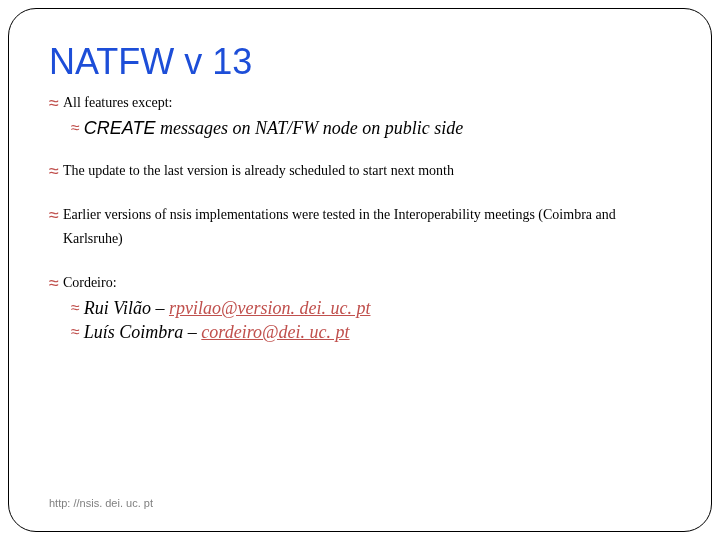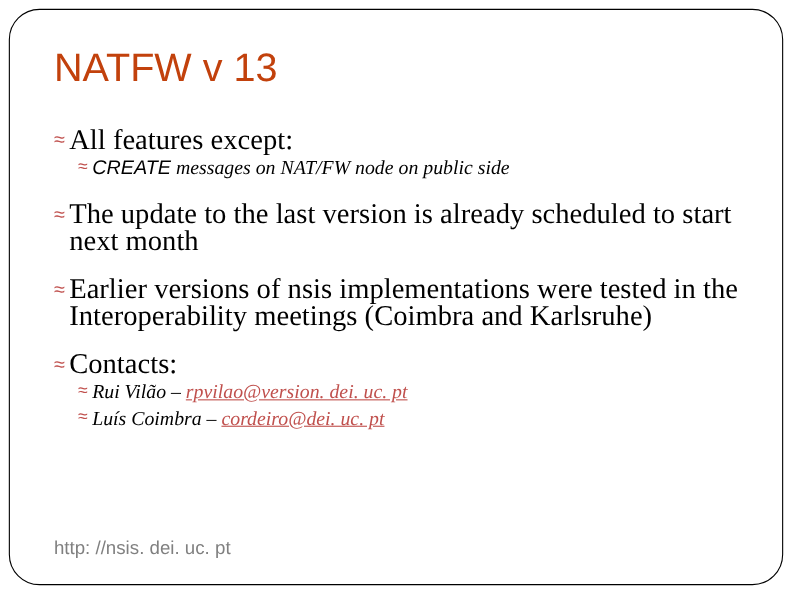--- a/index.html
+++ b/index.html
@@ -16,41 +16,41 @@
       left: 8px;
       right: 8px;
       bottom: 8px;
       border: 1px solid #000;
       border-radius: 28px;
       padding: 24px 40px 20px 40px;
     }
     .title {
       font-family: Arial, Helvetica, sans-serif;
       font-size: 36px;
-      color: #c2410c;
+      color: #1d4ed8;
       font-weight: normal;
-      margin-bottom: 32px;
+      margin-bottom: 8px;
       margin-top: 8px;
     }
     .bullet {
       display: flex;
       align-items: flex-start;
       margin-bottom: 2px;
     }
     .bullet-icon {
       font-family: Arial, sans-serif;
       color: #C0504D;
       margin-right: 4px;
       flex-shrink: 0;
       font-size: 18px;
       line-height: 24px;
     }
     .bullet-text {
       color: #000;
-      font-size: 26px;
+      font-size: 14px;
       line-height: 24px;
     }
     .sub-bullet {
       display: flex;
       align-items: flex-start;
       margin-left: 22px;
       margin-bottom: 2px;
     }
     .sub-bullet .bullet-icon {
       font-size: 16px;
@@ -66,21 +66,21 @@
     }
     .link {
       color: #C0504D;
       text-decoration: underline;
     }
     .footer {
       position: absolute;
       bottom: 22px;
       left: 40px;
       font-family: Arial, Helvetica, sans-serif;
-      font-size: 17px;
+      font-size: 11px;
       color: #808080;
     }
     .caps {
       font-family: Arial, Helvetica, sans-serif;
       font-size: 18px;
     }
   </style>
 </head>
 <body>
 
@@ -107,21 +107,21 @@
 
   <div class="bullet">
     <span class="bullet-icon">≈</span>
     <span class="bullet-text">Earlier versions of nsis implementations were tested in the Interoperability meetings (Coimbra and Karlsruhe)</span>
   </div>
 
   <div class="section-gap"></div>
 
   <div class="bullet">
     <span class="bullet-icon">≈</span>
-    <span class="bullet-text">Contacts:</span>
+    <span class="bullet-text">Cordeiro:</span>
   </div>
   <div class="sub-bullet">
     <span class="bullet-icon">≈</span>
     <span class="bullet-text"><span>Rui Vilão – </span><a class="link">rpvilao@version. dei. uc. pt</a></span>
   </div>
   <div class="sub-bullet">
     <span class="bullet-icon">≈</span>
     <span class="bullet-text"><span>Luís Coimbra – </span><a class="link">cordeiro@dei. uc. pt</a></span>
   </div>
 

